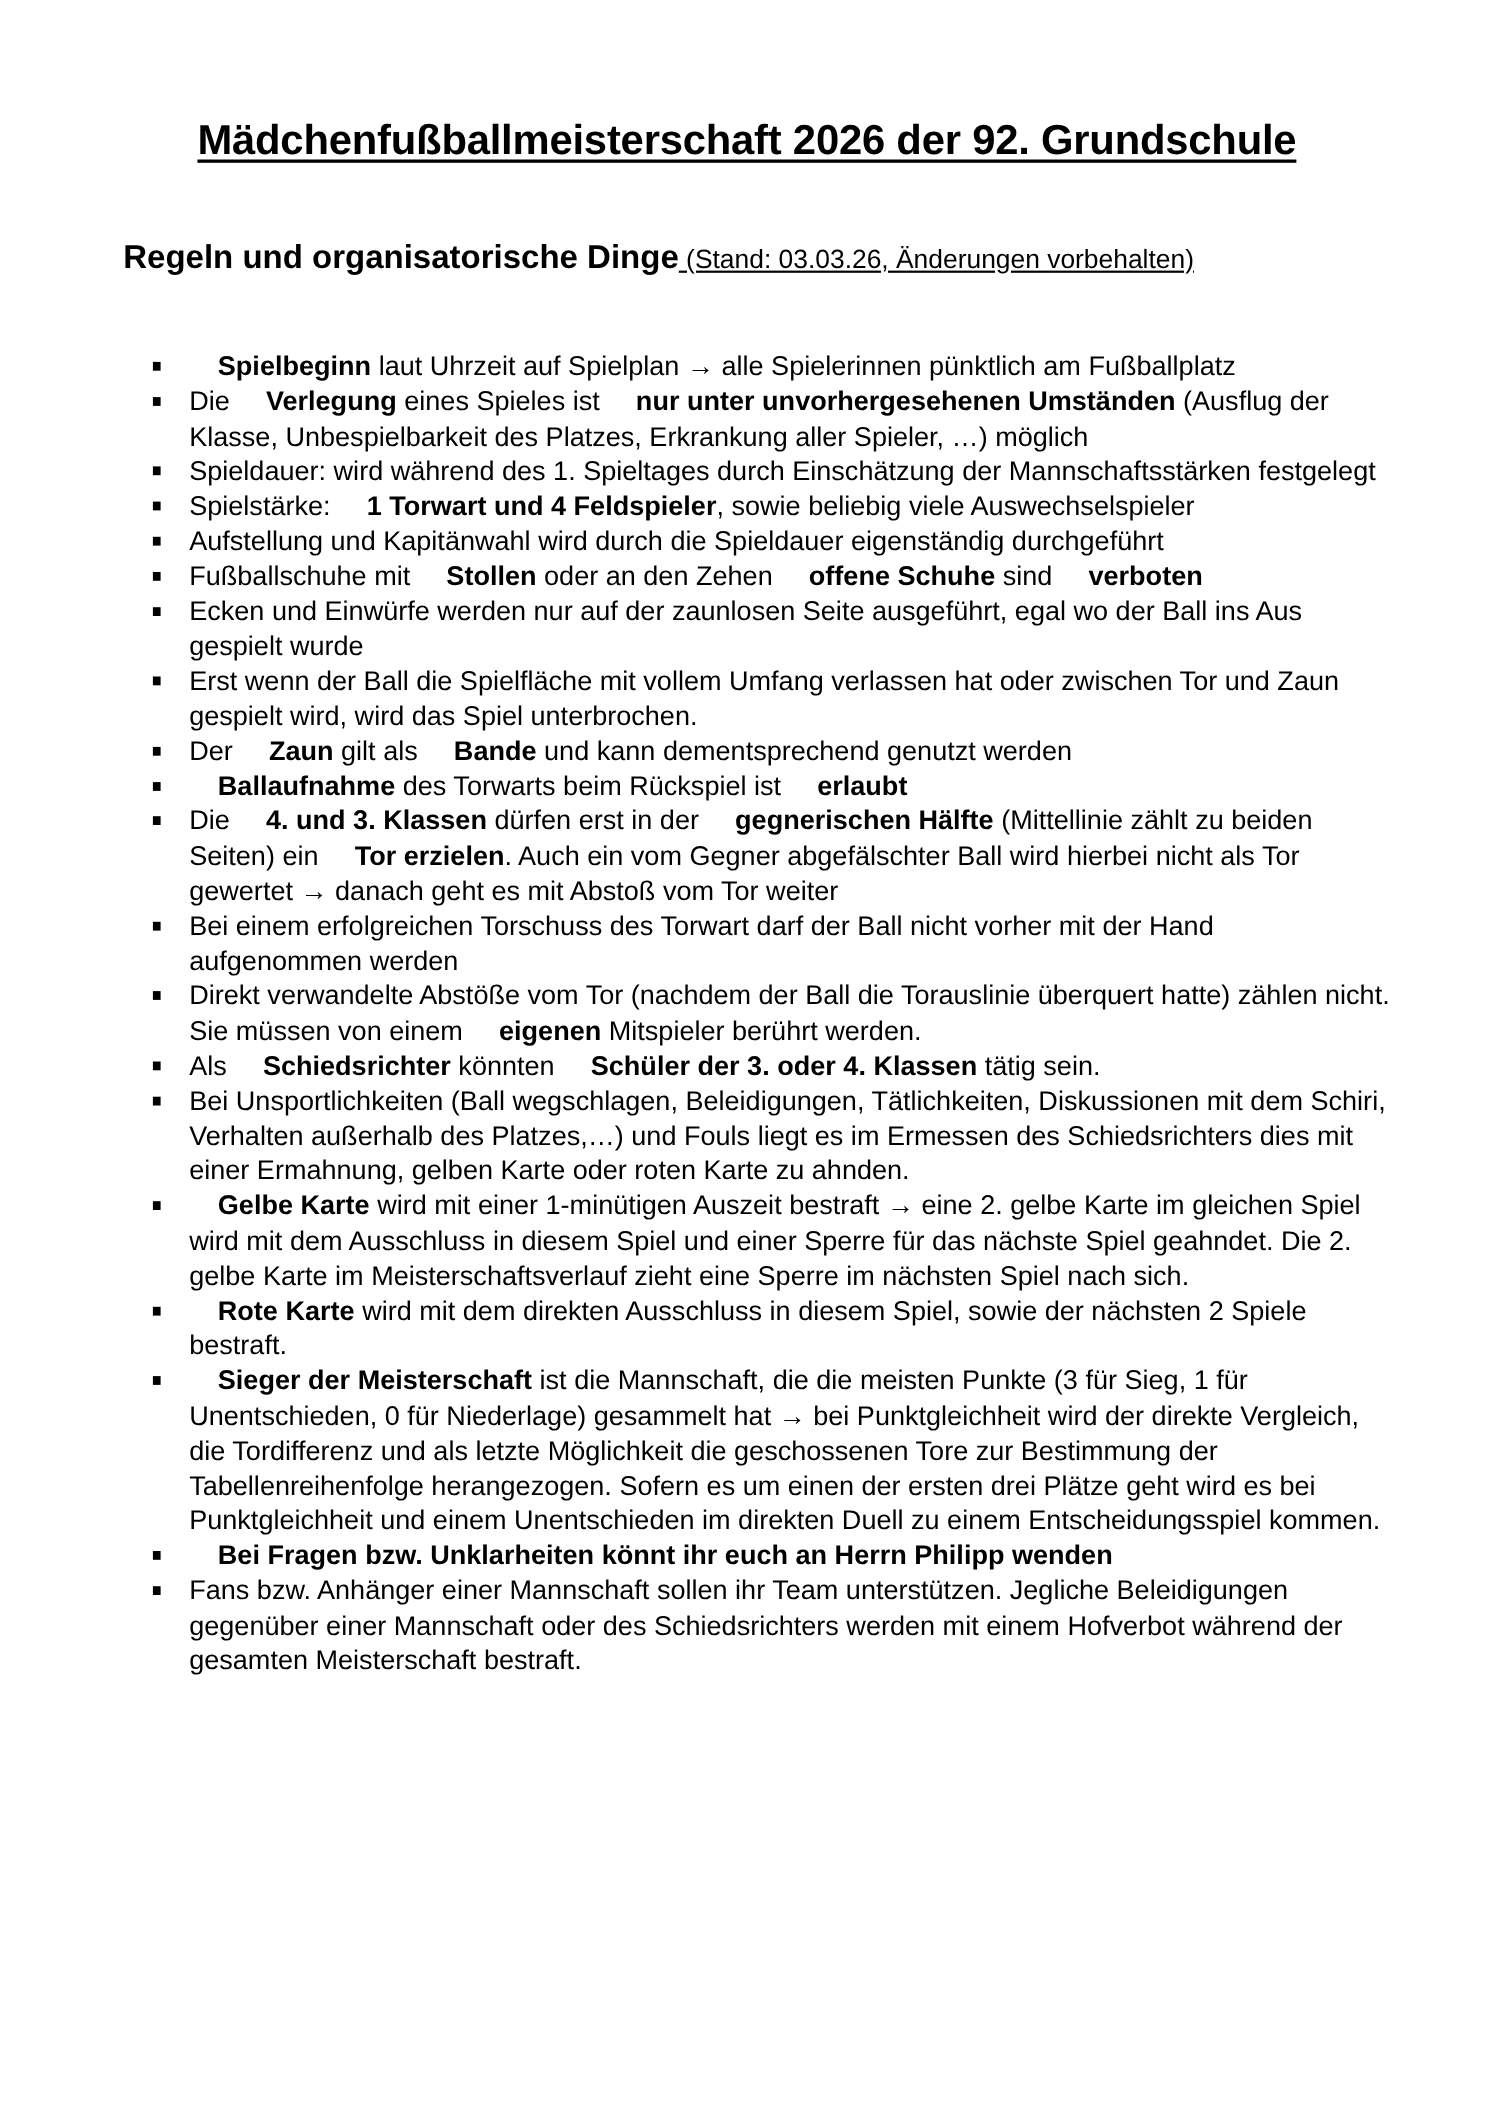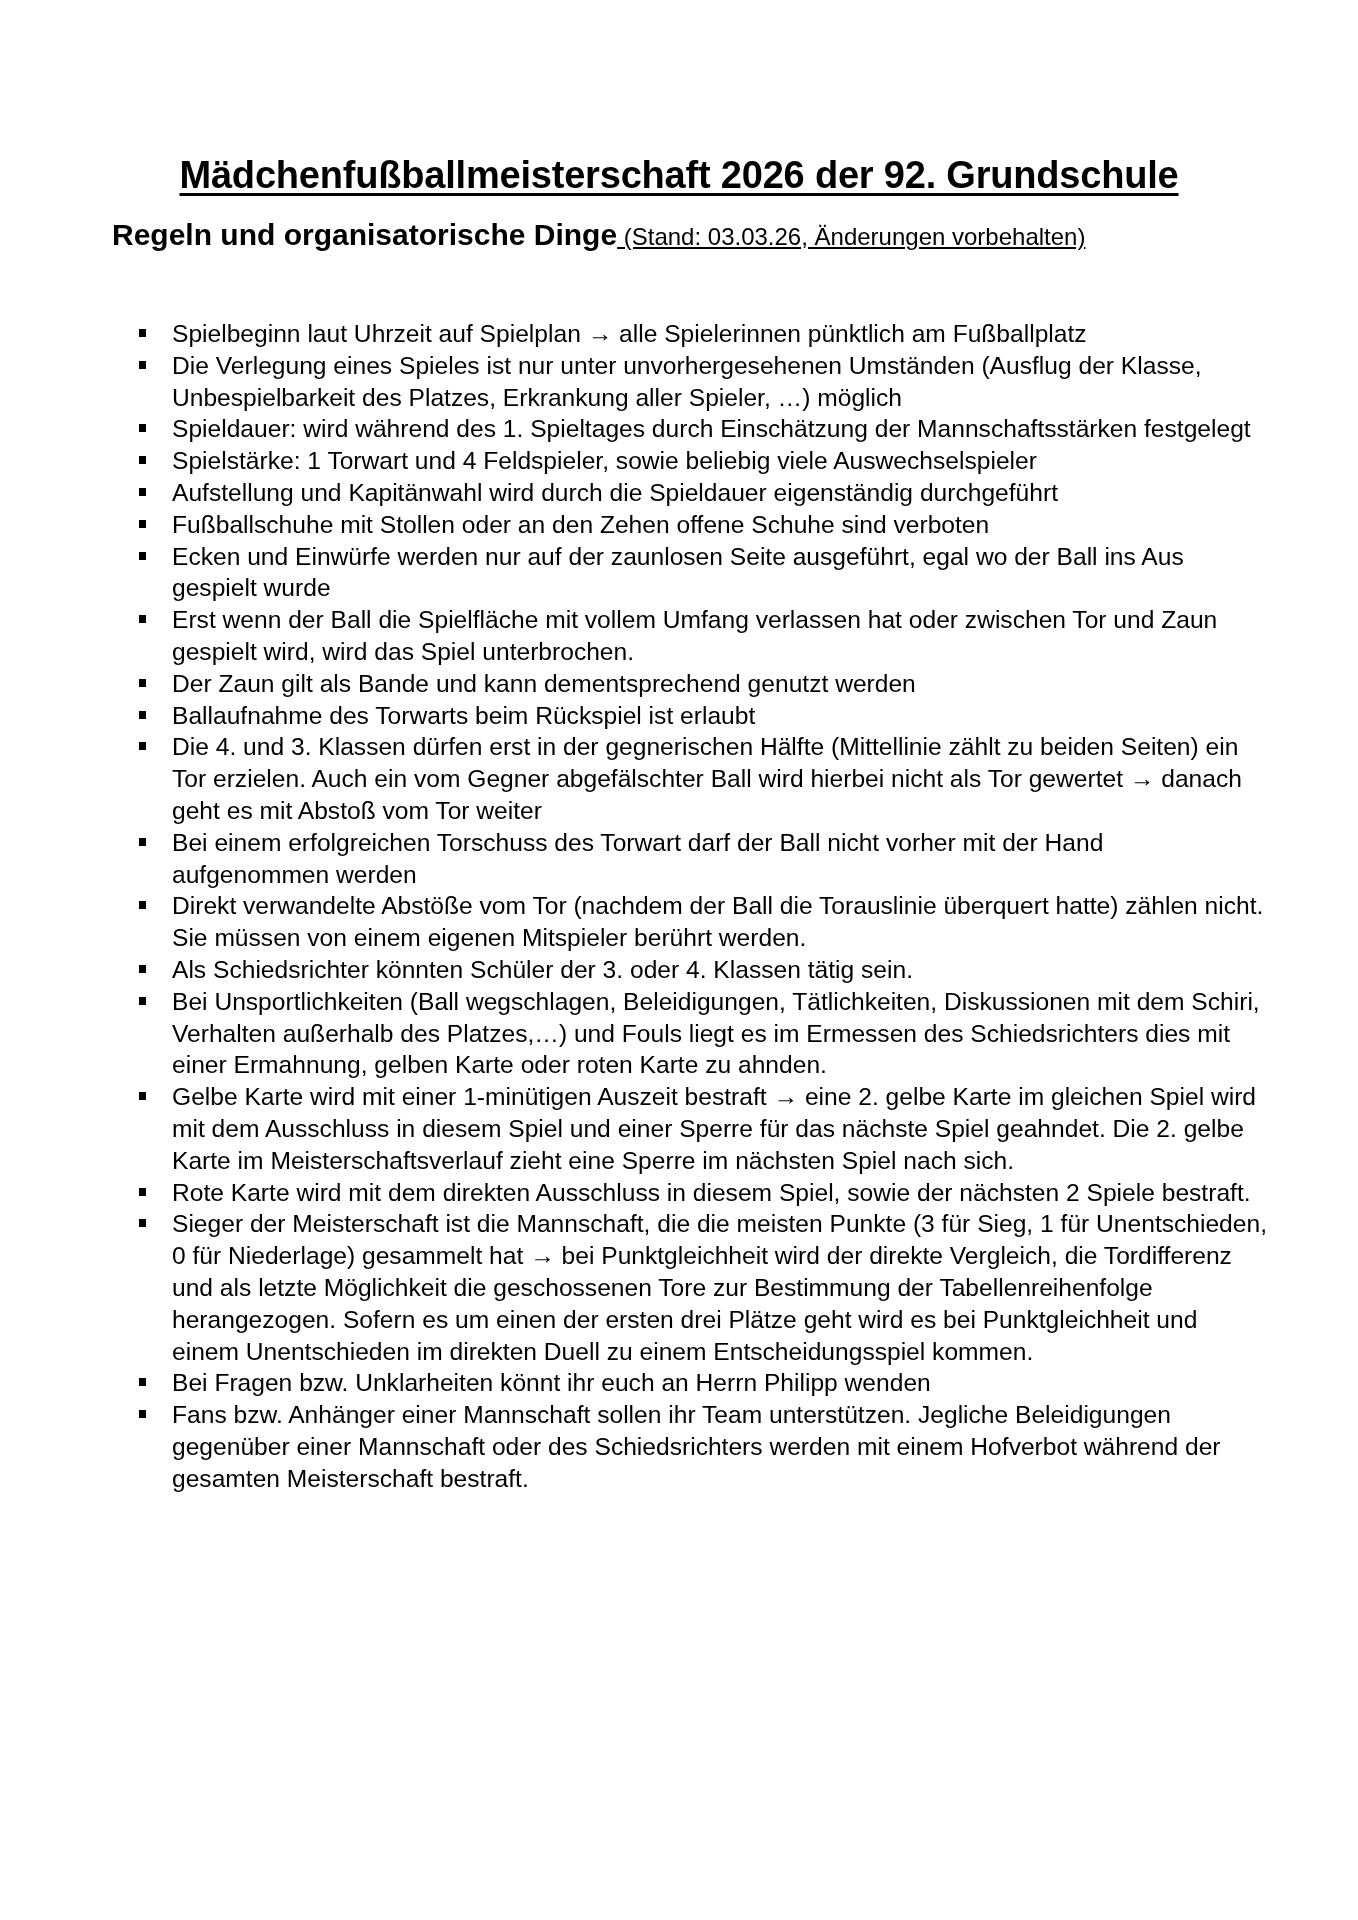--- a/index.html
+++ b/index.html
@@ -1,28 +1,28 @@
 <!DOCTYPE html>
 <html><head>
 <meta charset="utf-8">
 <style>
   html, body { margin:0; padding:0; background:#ffffff; }
   body { width:1358px; height:1920px; position:relative; overflow:hidden;
          font-family:"Liberation Sans", sans-serif; color:#000; }
   .page { position:absolute; left:0; top:0; width:1358px; height:1920px; }
   .title { position:absolute; left:0; width:1358px; top:107px; text-align:center;
            font-weight:bold; font-size:38px; text-decoration:underline;
-           text-decoration-thickness:3px; text-underline-offset:5px; letter-spacing:-0.2px;margin-top:47px; }
+           text-decoration-thickness:3px; text-underline-offset:5px; letter-spacing:-0.2px; }
   .subtitle { position:absolute; left:112px; top:218px; font-size:30px; font-weight:bold; white-space:nowrap; }
   .subtitle .note { font-weight:normal; font-size:24px;text-decoration:underline; }
   ul.rules { position:absolute; left:172px; top:318px; width:1095px; margin:0; padding:0; list-style:none;
              font-size:24.6px; line-height:31.8px; }
   ul.rules li { position:relative; margin:0; padding:0; }
   ul.rules li .bullet { position:absolute; left:-33px; top:11px; width:7px; height:8px; background:#000; }
-  b { font-weight:normal; }
+  b { font-weight:bold;margin-left:26px; }
 </style>
 </head>
 <body>
 
 <div class="page">
   <div class="title">Mädchenfußballmeisterschaft 2026 der 92. Grundschule</div>
   <div class="subtitle"><span>Regeln und organisatorische Dinge</span><span class="note"> (Stand: 03.03.26, Änderungen vorbehalten)</span></div>
   <ul class="rules" id="rules">
       <li><span class="bullet"></span><b>Spielbeginn</b><span> laut Uhrzeit auf Spielplan → alle Spielerinnen pünktlich am Fußballplatz</span></li>
       <li><span class="bullet"></span><span>Die </span><b>Verlegung</b><span> eines Spieles ist </span><b>nur unter unvorhergesehenen Umständen</b><span> (Ausflug der Klasse, Unbespielbarkeit des Platzes, Erkrankung aller Spieler, …) möglich</span></li>

